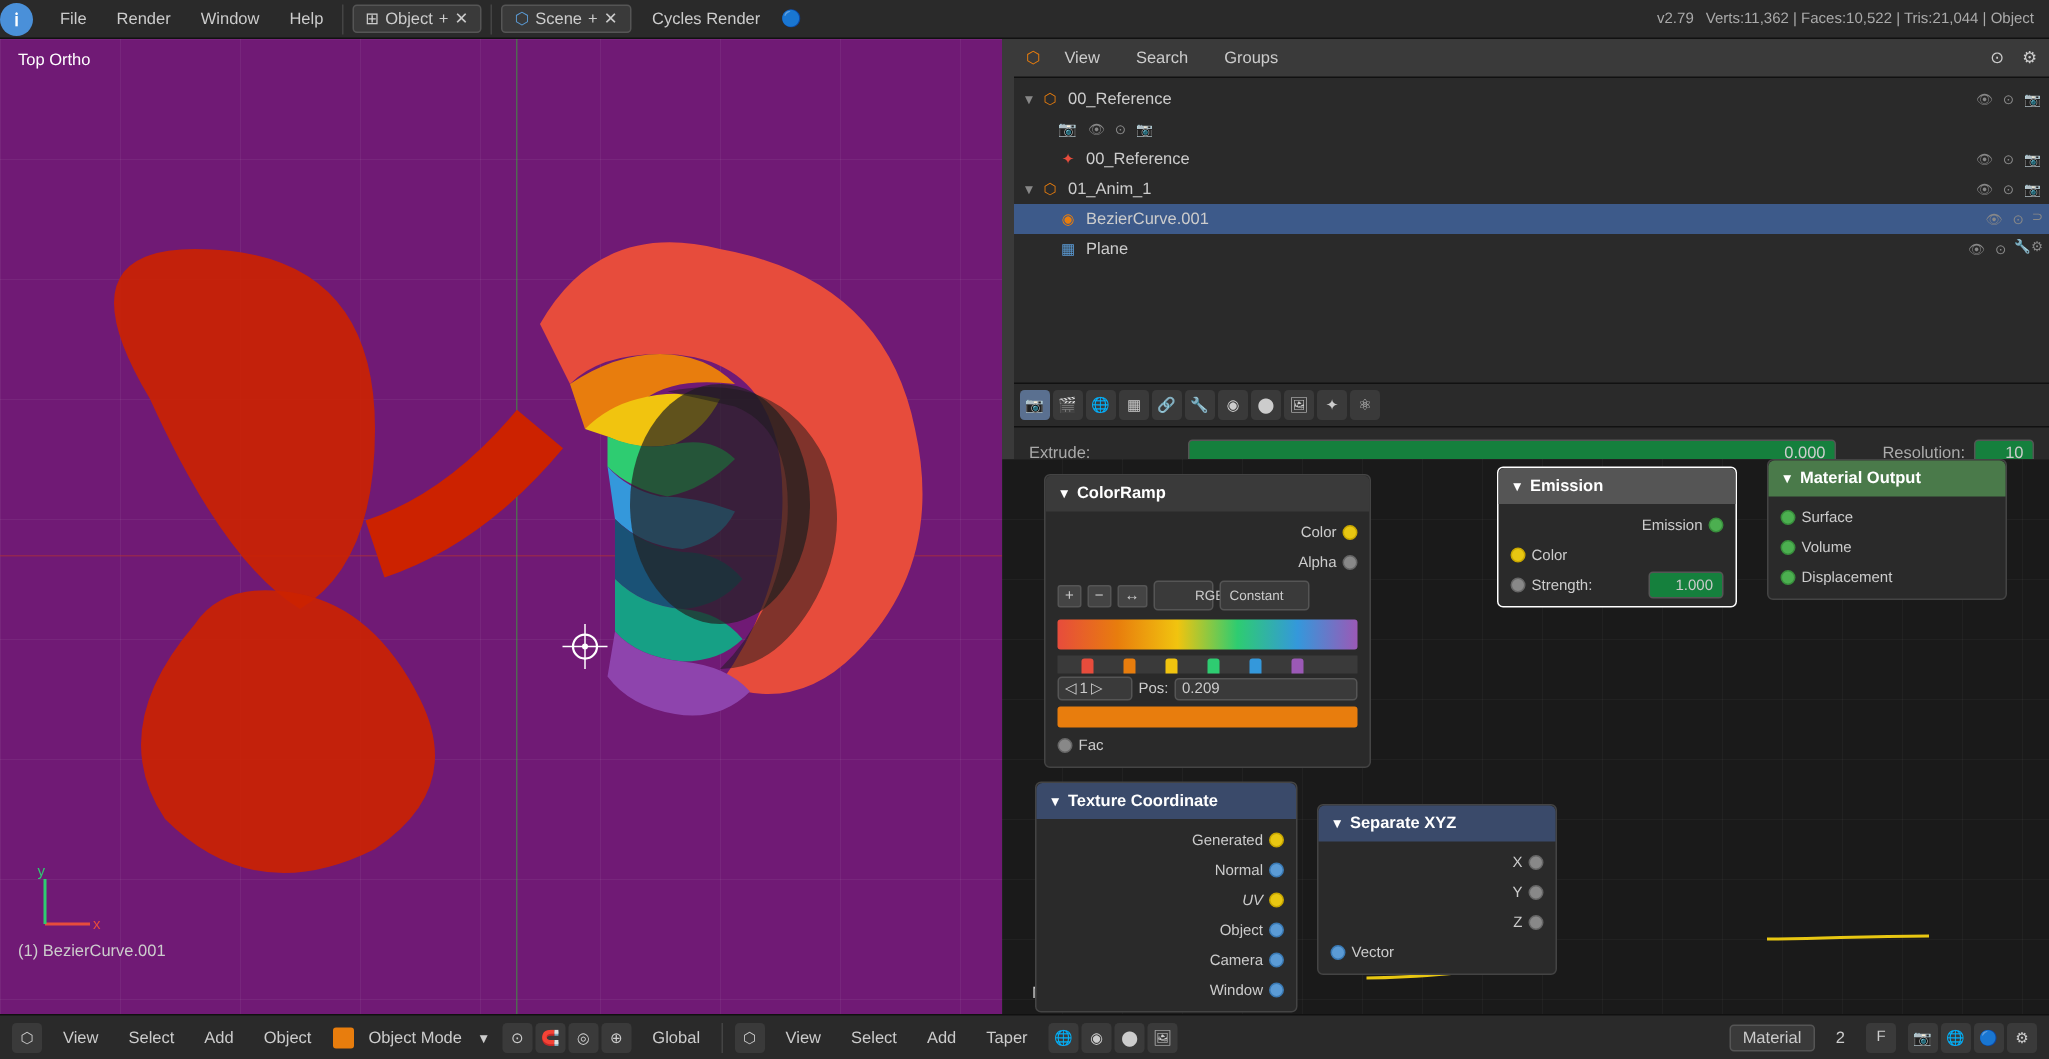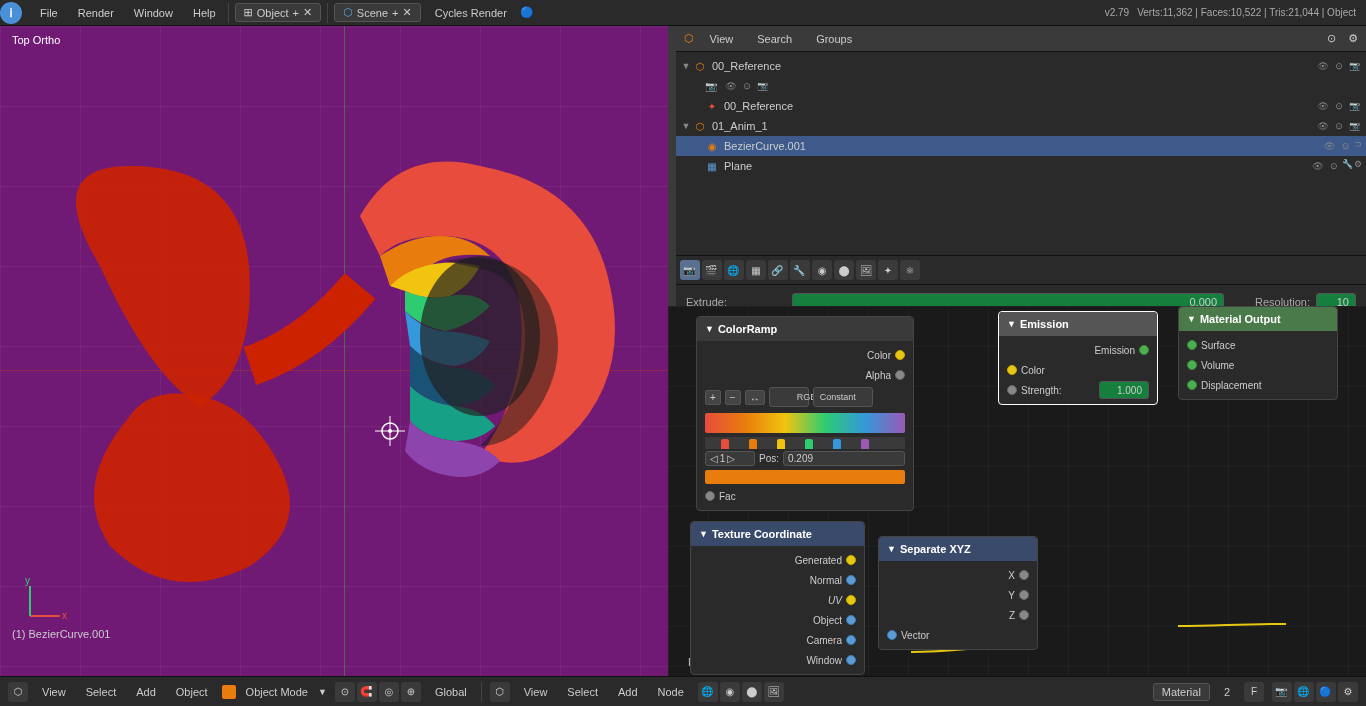--- a/index.html
+++ b/index.html
@@ -659,21 +659,21 @@
     <div class="bottom-icon">◎</div>
     <div class="bottom-icon">⊕</div>
   </div>
   <div class="bottom-item">Global</div>
   <div style="width:1px;height:20px;background:#444;"></div>
 
   <div class="bottom-icon">⬡</div>
   <div class="bottom-item">View</div>
   <div class="bottom-item">Select</div>
   <div class="bottom-item">Add</div>
-  <div class="bottom-item">Node</div>
+  <div class="bottom-item">Taper</div>
 
   <div class="bottom-icons">
     <div class="bottom-icon">🌐</div>
     <div class="bottom-icon">◉</div>
     <div class="bottom-icon">⬤</div>
     <div class="bottom-icon">🖼</div>
   </div>
   <div class="spacer"></div>
   <div class="material-label">Material</div>
   <div class="bottom-item">2</div>

